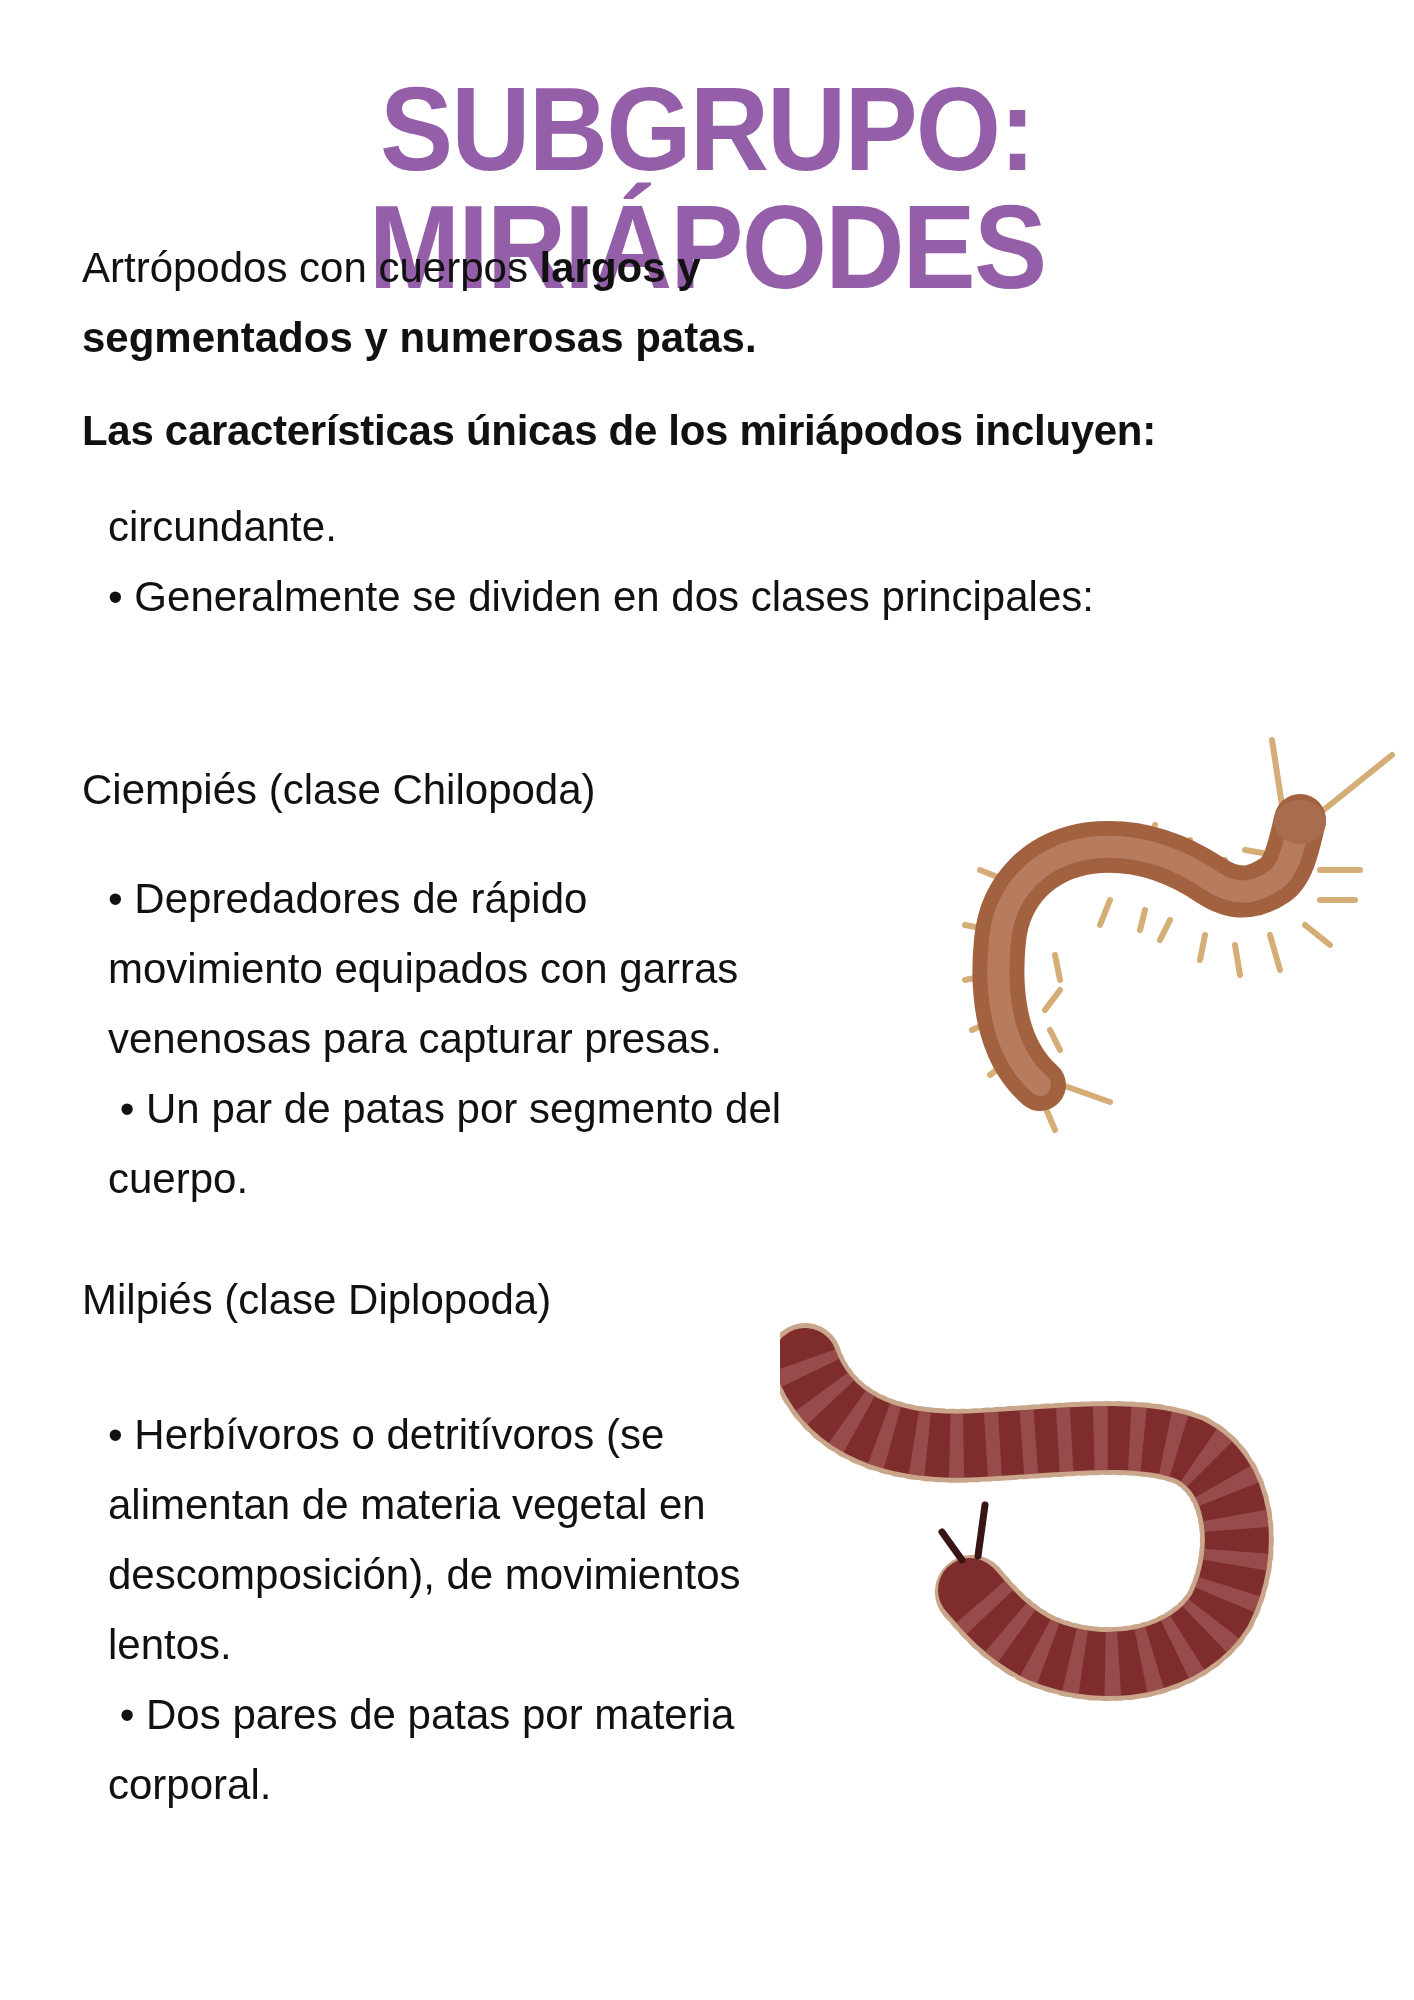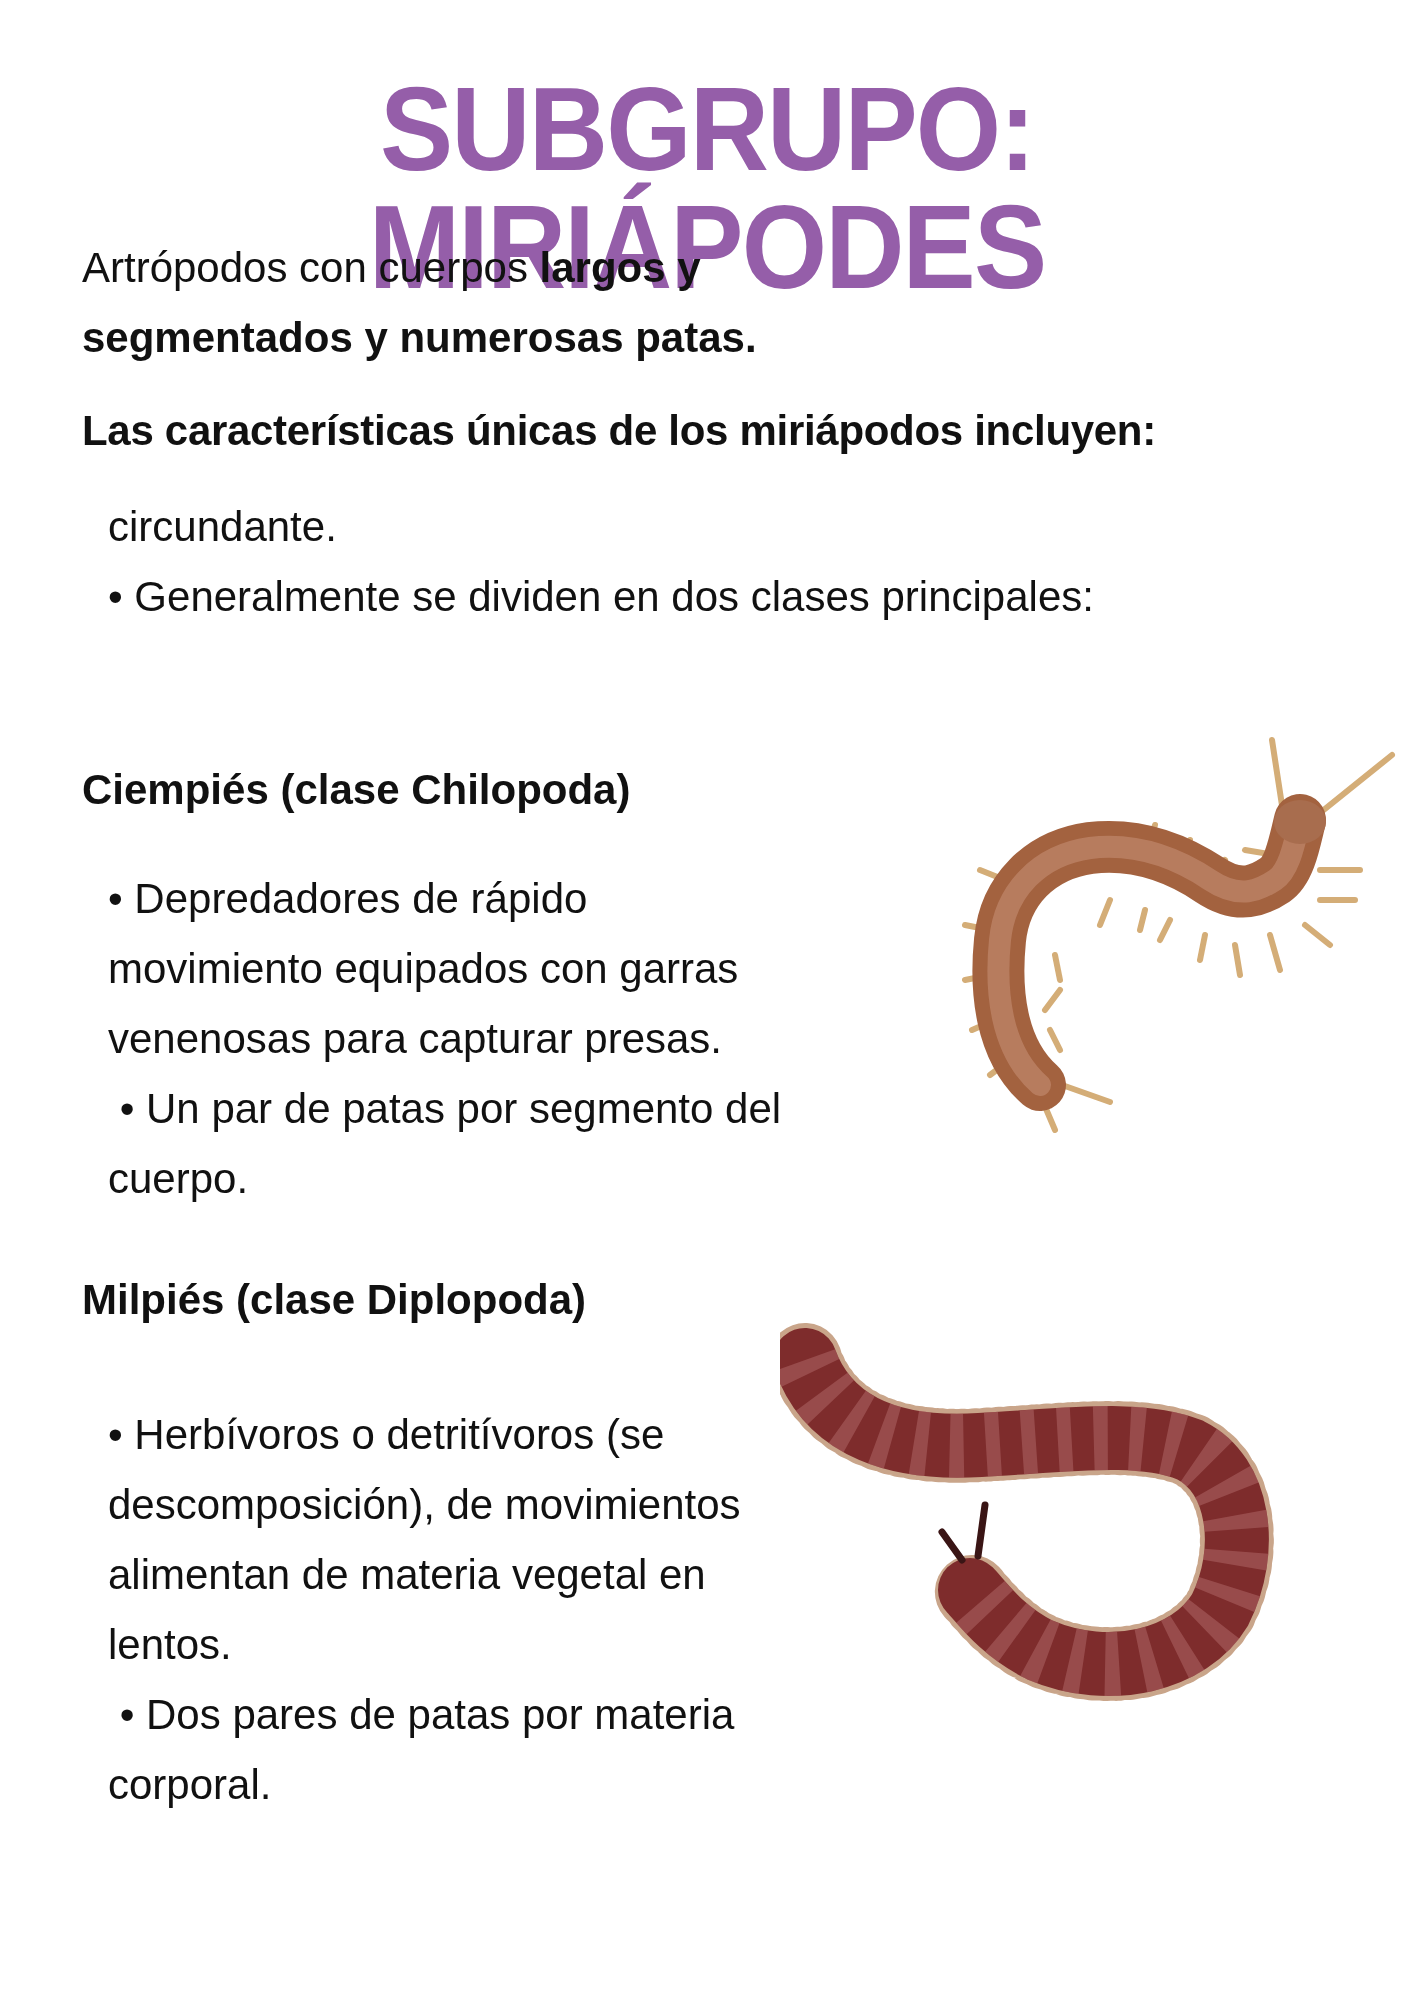--- a/index.html
+++ b/index.html
@@ -8,21 +8,21 @@
       position: absolute; left: 0; top: 70px; width: 1414px; text-align: center;
       font-family: "Liberation Sans", sans-serif; font-weight: 700;
       font-size: 118px; letter-spacing: -2px; color: #955ea9; line-height: 1;
       transform: scaleX(0.93); transform-origin: center;
     }
     .txt { position: absolute; font-family: "Liberation Sans", sans-serif; font-size: 42px; line-height: 70px; color: #111; }
     .bold { font-weight: 700; }
     .intro { left: 82px; top: 233px; width: 900px; }
     .feat-head { left: 82px; top: 396px; font-weight: 700; font-size: 42px; white-space: nowrap; letter-spacing: -0.3px; }
     .bullets { left: 108px; top: 492px; width: 1250px; }
-    .sec-head { left: 82px; font-weight: 700; font-size: 42px; white-space: nowrap; }
+    .sec-head { left: 82px; font-weight: 400; font-size: 42px; white-space: nowrap; }
     .sec1-head { top: 755px; }
     .sec1-body { left: 108px; top: 864px; width: 820px; }
     .sec2-head { top: 1265px; }
     .sec2-body { left: 108px; top: 1400px; width: 800px; }
     .line { display: block; white-space: nowrap; }
     .illus { position: absolute; }
     .centipede { left: 960px; top: 730px; width: 450px; height: 420px; }
     .millipede { left: 780px; top: 1320px; width: 634px; height: 420px; }
   </style>
 </head>
@@ -83,22 +83,22 @@
       <path d="M315 125 L285 120"></path>
   </g>
   <path d="M80 355 C40 320 35 260 40 210 C45 160 80 125 130 118 C180 112 220 130 250 150 C280 170 300 160 315 150 C330 140 335 110 340 90" stroke="#a3623f" stroke-width="52" stroke-linecap="round" fill="none"></path>
   <path d="M80 355 C40 320 35 260 40 210 C45 160 80 125 130 118 C180 112 220 130 250 150 C280 170 300 160 315 150 C330 140 335 110 340 90" stroke="#c99279" stroke-width="22" stroke-linecap="round" fill="none" opacity="0.55"></path>
   <ellipse cx="340" cy="92" rx="26" ry="22" fill="#a86d4e"></ellipse>
 </svg>
 
 <div class="txt sec-head sec2-head">Milpiés (clase Diplopoda)</div>
 <div class="txt sec2-body">
   <span class="line">• Herbívoros o detritívoros (se</span>
+  <span class="line">alimentan de materia vegetal en</span>
   <span class="line">descomposición), de movimientos</span>
-  <span class="line">alimentan de materia vegetal en</span>
   <span class="line">lentos.</span>
   <span class="line" style="white-space:pre"> • Dos pares de patas por materia</span>
   <span class="line">corporal.</span>
 </div>
 
 <svg class="illus millipede" viewBox="0 0 634 420">
   <path d="M25 40 C50 110 120 130 200 125 C290 120 360 110 410 130 C460 155 470 230 440 290 C410 340 330 360 260 330 C220 310 200 280 190 270" stroke="#c9a58a" stroke-width="74" stroke-linecap="round" fill="none" stroke-dasharray="3 9"></path>
   <path d="M25 40 C50 110 120 130 200 125 C290 120 360 110 410 130 C460 155 470 230 440 290 C410 340 330 360 260 330 C220 310 200 280 190 270" stroke="#7e2c2c" stroke-width="64" stroke-linecap="round" fill="none"></path>
   <path d="M25 40 C50 110 120 130 200 125 C290 120 360 110 410 130 C460 155 470 230 440 290 C410 340 330 360 260 330 C220 310 200 280 190 270" stroke="#b87070" stroke-width="64" fill="none" stroke-dasharray="14 22" opacity="0.45"></path>
   <g stroke="#3a1515" stroke-width="7" stroke-linecap="round">

